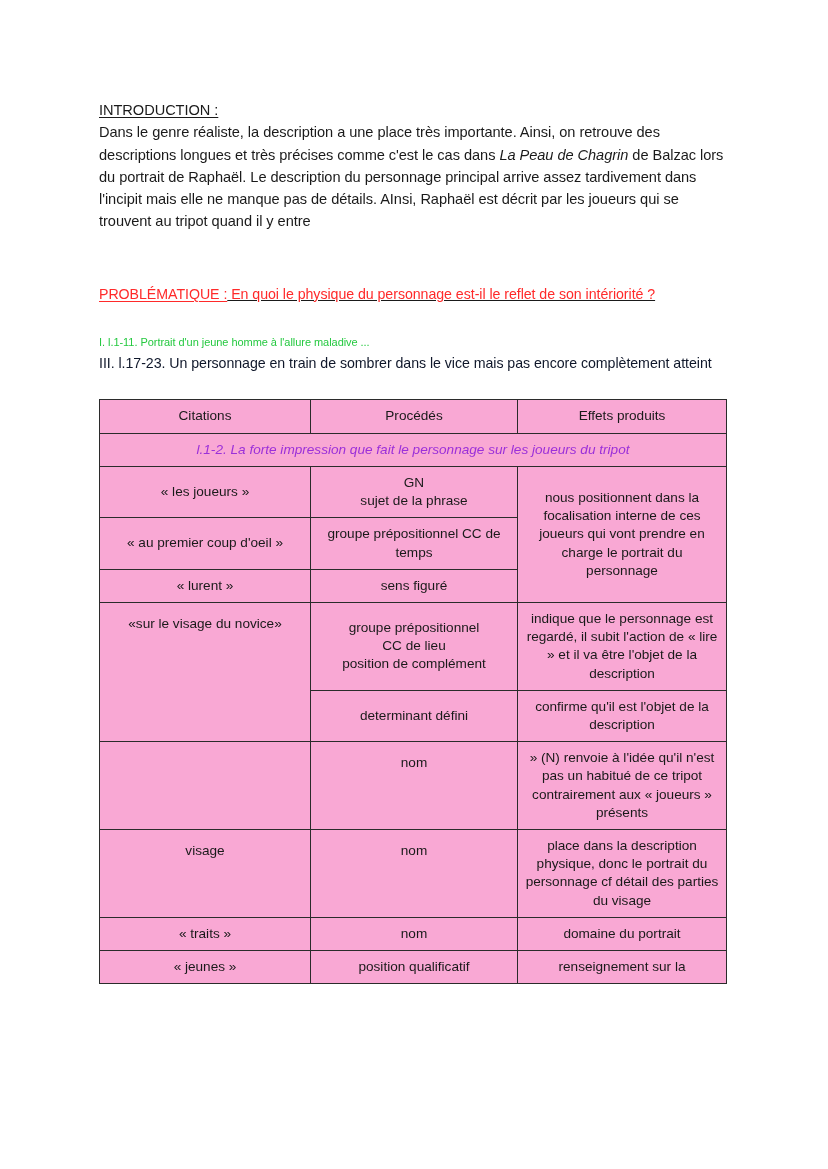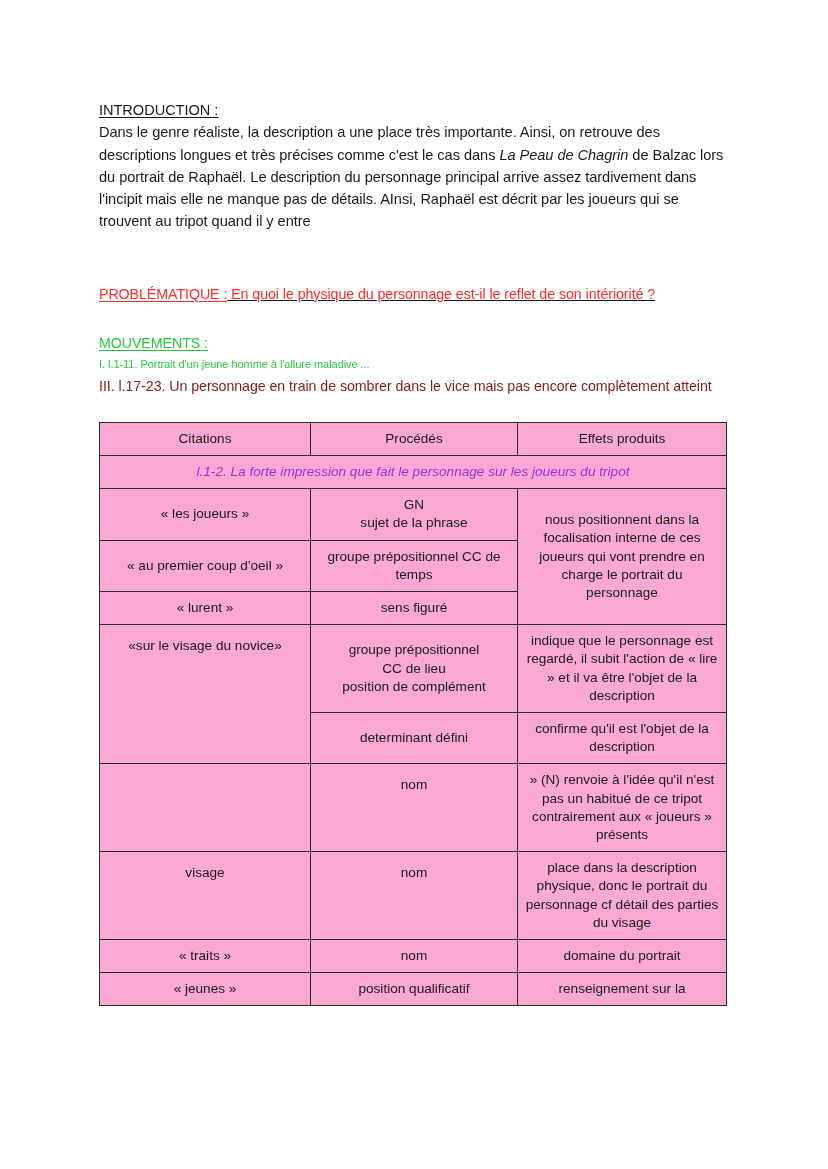--- a/index.html
+++ b/index.html
@@ -124,25 +124,22 @@
       </p>
     </div>
 
     <div class="problematique">
       <p class="para" style="font-size:14.2px;line-height:21px;margin:0;">
         <span class="heading-ul" style="font-size:14.2px;color:#ff2a2a;">PROBLÉMATIQUE :</span><span style="color:#ff2a2a;font-size:14.2px;"> En quoi le physique du personnage est-il le reflet de son intériorité ?</span>
       </p>
     </div>
 
     <div class="mouvements">
-      <p class="para" style="font-size:14.2px;line-height:21.2px;margin:0;color:#25c940;">
-        <span class="heading-ul" style="font-size:14.2px;color:#25c940;">MOUVEMENTS :</span>
-      </p>
       <p class="para mvt-line" style="font-size:11px;line-height:21.2px;margin:0;color:#25c940;">I. l.1-11. Portrait d'un jeune homme à l'allure maladive ...</p>
-      <p class="para mvt-line" style="font-size:14.2px;line-height:21.2px;margin:0;color:#7f1d1d;">III. l.17-23. Un personnage en train de sombrer dans le vice mais pas encore complètement atteint</p>
+      <p class="para mvt-line" style="font-size:14.2px;line-height:21.2px;margin:0;color:#0f172a;">III. l.17-23. Un personnage en train de sombrer dans le vice mais pas encore complètement atteint</p>
     </div>
 
 
     <table class="analysis">
       <colgroup>
         <col class="col-a">
           <col class="col-b">
           <col class="col-c">
       </colgroup>
       <thead>

